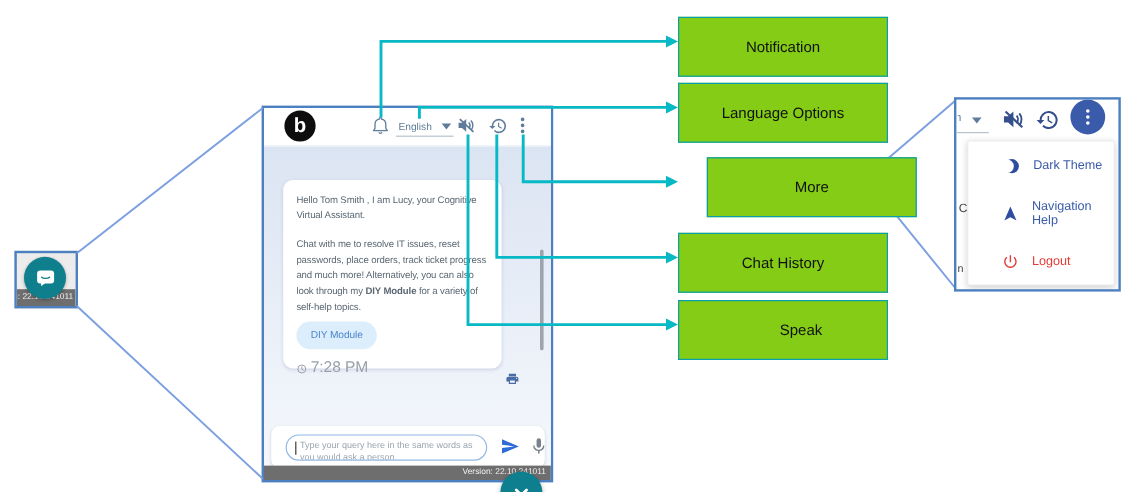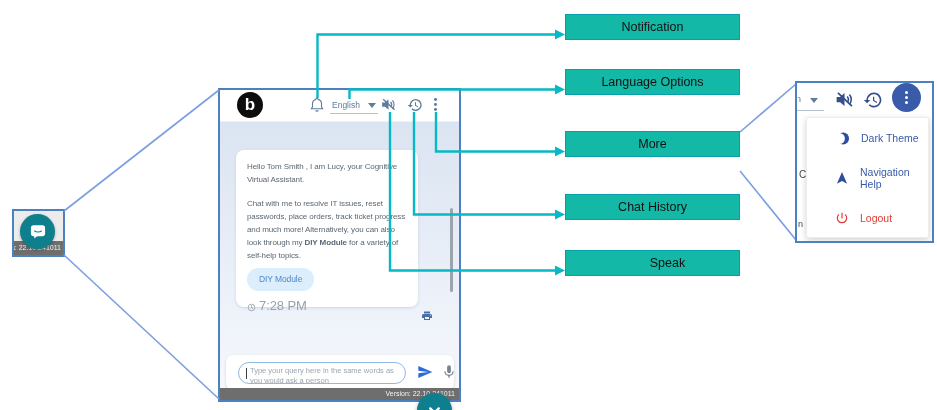--- a/index.html
+++ b/index.html
@@ -5,21 +5,21 @@
   html,body{margin:0;padding:0;}
   body{width:937px;height:410px;position:relative;overflow:hidden;background:#fff;
        font-family:"Liberation Sans",sans-serif;}
   .abs{position:absolute;}
   svg{display:block;}
 
   
   #connector-layer{left:0;top:0;width:937px;height:410px;z-index:50;pointer-events:none;}
 
   
-  .note-box{position:absolute;left:565px;width:175px;height:26px;background:#14b8a6;
+  .note-box{position:absolute;left:565px;width:175px;height:50px;background:#84cc16;
             border:1px solid #079fab;box-sizing:border-box;display:flex;align-items:center;
             justify-content:center;font-size:12.5px;color:#111;z-index:60;}
 
   
   #launcher{left:12px;top:209px;width:53px;height:48px;border:2px solid #4c80c1;
             box-sizing:border-box;background:#ececec;overflow:hidden;z-index:10;}
   #launcher .strip{position:absolute;left:0;right:0;bottom:0;height:14px;background:#6e6e6e;overflow:hidden;}
   #launcher .strip span{position:absolute;right:2px;top:3px;font-size:7px;color:#f2f2f2;white-space:nowrap;}
   #launcher .circle{position:absolute;left:6px;top:3px;width:35px;height:35px;border-radius:50%;
                     background:#0f7f8e;display:flex;align-items:center;justify-content:center;
@@ -213,21 +213,21 @@
     </div>
   </div>
 
   <div class="cw-footer">
     <span>Version: 22.10.241011</span>
   </div>
 </div>
 
 <div class="note-box" style="top:14px;">Notification</div>
 <div class="note-box" style="top:69px;">Language Options</div>
-<div class="note-box" style="top:131px;">More</div>
+<div class="note-box" style="top:131px;margin-left:24px;">More</div>
 <div class="note-box" style="top:194px;">Chat History</div>
 <div class="note-box" style="top:250px;padding-left:30px;">Speak</div>
 
 <div id="menu-panel" class="abs">
   <div class="frag-en">
     <span>English</span>
   </div>
   <span class="pcaret"></span>
   <span class="p-underline"></span>
   <span class="picon" style="left:37px;top:6px;">

